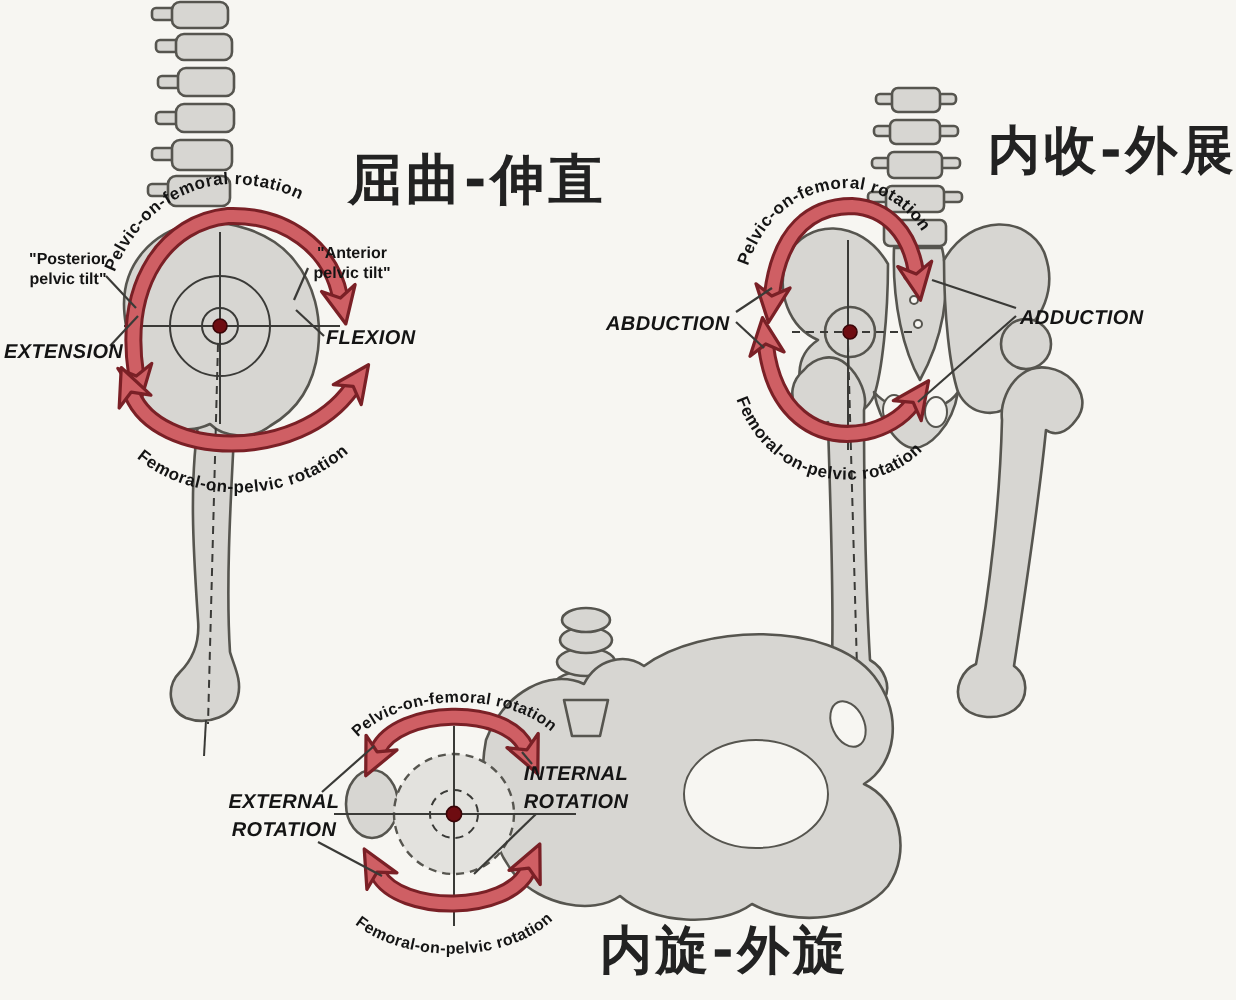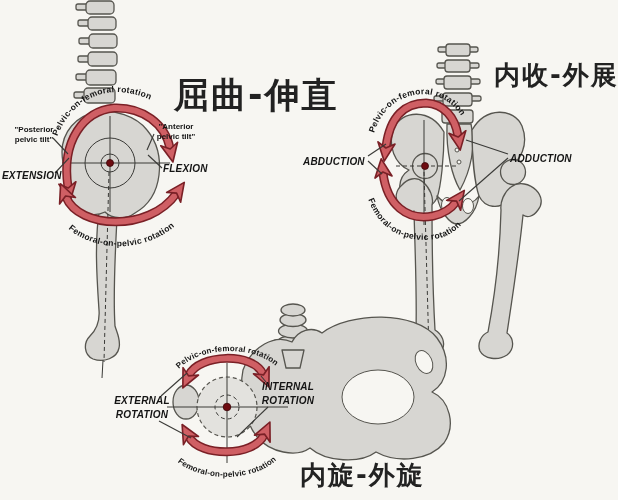--- a/index.html
+++ b/index.html
@@ -12,21 +12,21 @@
   }
   #scene{position:absolute;left:0;top:0;}
   .cjk-title{
     position:absolute;
     font-family:"DejaVu Sans",sans-serif;
     font-weight:bold;
     color:var(--title,#222);
     letter-spacing:2px;
     white-space:nowrap;
   }
-  #title-flexion{left:174px;top:72px;font-size:35px;}
+  #title-flexion{left:174px;top:72px;font-size:27px;}
   #title-abduction{left:494px;top:58px;font-size:26px;text-align:center;}
   #title-rotation{left:300px;top:458px;font-size:26px;}
 
   .bone{fill:var(--bone-fill,#d7d6d2);stroke:var(--bone-outline,#56554f);stroke-width:1.3;stroke-linejoin:round;}
   .hole{fill:var(--background,#f7f6f2);stroke:var(--bone-outline,#56554f);stroke-width:1;}
   .thinline{stroke:var(--line,#3a3a37);stroke-width:1;fill:none;}
   .dashline{stroke:var(--line,#3a3a37);stroke-width:1;fill:none;stroke-dasharray:4 3;}
   .dashcircle{fill:var(--bone-fill-light,#e3e2de);stroke:var(--bone-outline,#56554f);stroke-width:1.2;stroke-dasharray:4 3;}
   .leader{stroke:var(--line,#3a3a37);stroke-width:1.1;fill:none;}
   .dot{fill:var(--center-dot,#6e0c11);stroke:#3a0508;stroke-width:.8;}

